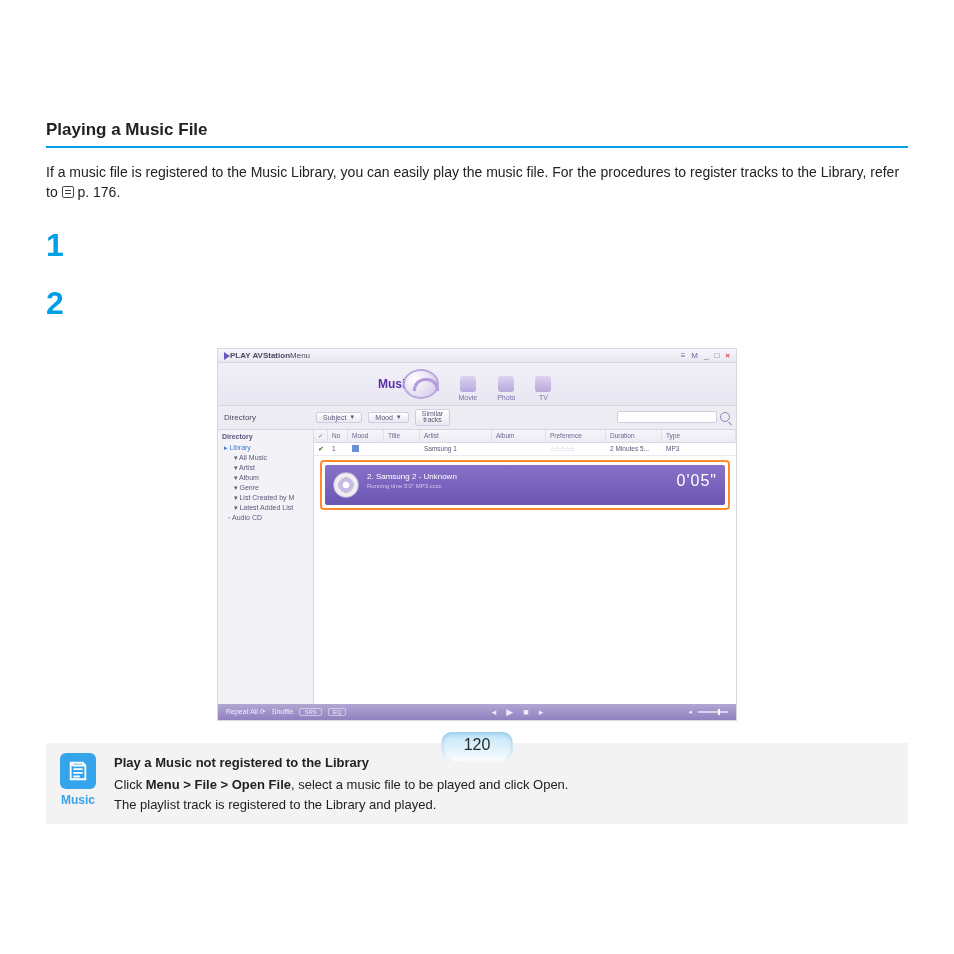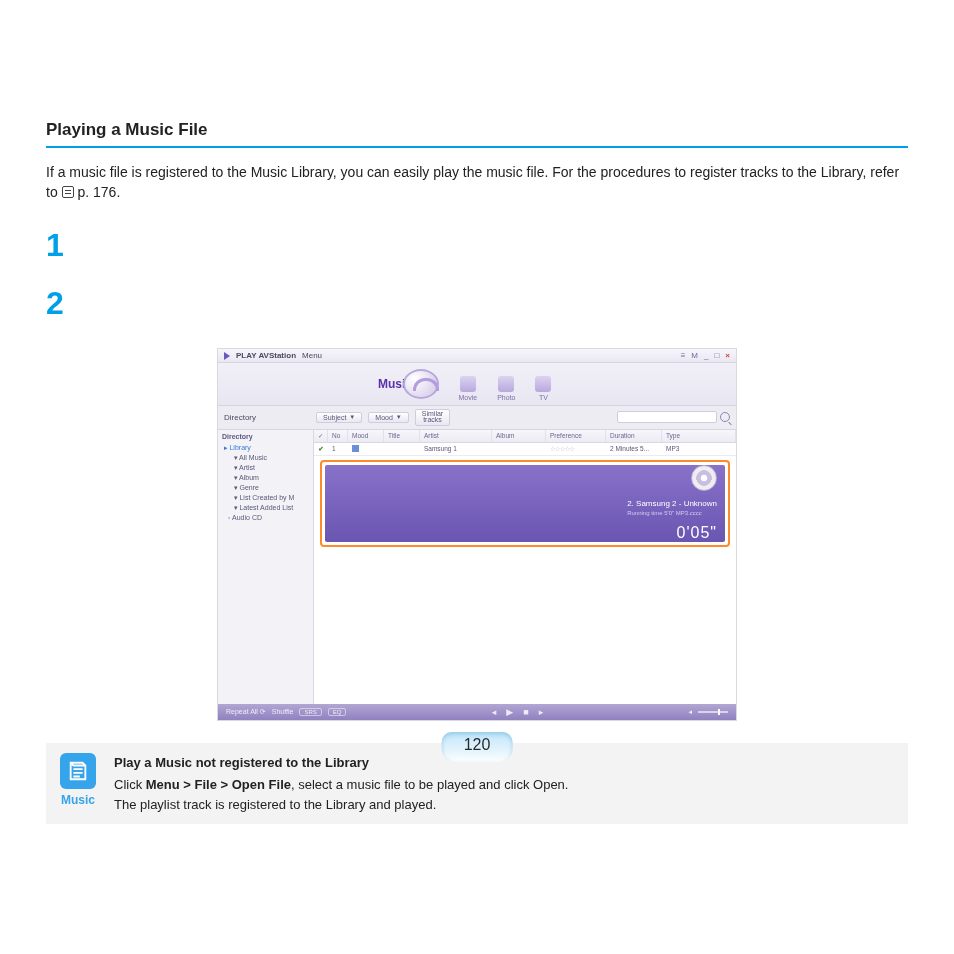--- a/index.html
+++ b/index.html
@@ -13,21 +13,21 @@
   .page-ref-icon::before { top: 3px; }
   .page-ref-icon::after { top: 6px; }
 
   .step { display: flex; align-items: flex-start; gap: 12px; margin-bottom: 30px; }
   .step-num { font-size: 32px; font-weight: bold; color: #00a0e9; font-family: Arial, sans-serif; line-height: 0.9; min-width: 18px; }
   .step-body { font-size: 14px; line-height: 1.55; padding-top: 0px; }
 
   
   .app-shot { width: 520px; margin: 0 auto 22px auto; border: 1px solid #d8d8de; background: linear-gradient(#f4f3f7,#ecebf0); font-size: 8px; color: #4a4960; }
   .app-titlebar { display: flex; align-items: center; justify-content: space-between; padding: 2px 6px; background: linear-gradient(#f7f6fb,#e9e7f1); border-bottom: 1px solid #d6d4df; }
-  .app-titlebar .left { display: flex; align-items: center; gap: 6px; }
+  .app-titlebar .left { display: flex; align-items: center; }
   .tri-icon { width: 0; height: 0; border-top: 4px solid transparent; border-bottom: 4px solid transparent; border-left: 6px solid #6a57c0; }
   .win-ctrls { display: flex; gap: 6px; align-items: center; color: #6a6aa0; font-size: 8px; }
   .win-x { color: #d43b3b; font-weight: bold; }
 
   .app-tabs { display: flex; align-items: flex-end; justify-content: center; gap: 20px; padding: 6px 8px 4px; background: linear-gradient(#f1eff7,#e8e6f1); border-bottom: 1px solid #d6d4df; position: relative; }
   .tab { display: flex; flex-direction: column; align-items: center; font-size: 7px; color: #7a6fa8; }
   .tab.active { color: #5b30a8; font-weight: bold; font-size: 12px; }
   .tab-active-icon { width: 36px; height: 30px; border-radius: 50%; background: radial-gradient(circle at 30% 30%, #fff, #cfc5e8); border: 2px solid #b7a9dc; position: relative; margin-bottom: 2px; }
   .tab-active-icon::after { content:''; position:absolute; left:8px; top:7px; width:20px; height:10px; border:3px solid #b49cde; border-bottom:none; border-radius:12px 12px 0 0; }
   .tab-ic { width: 16px; height: 16px; border-radius: 3px; background: linear-gradient(#dcd3ef,#b8a8de); margin-bottom: 2px; }
@@ -52,21 +52,21 @@
   .col-hdr > div { border-right: 1px solid #e1dfe9; padding: 2px 4px; }
   .c-chk{width:14px;text-align:center;} .c-no{width:20px;} .c-mood{width:36px;} .c-title{width:36px;} .c-artist{width:72px;} .c-album{width:54px;} .c-pref{width:60px;} .c-dur{width:56px;} .c-type{flex:1;}
 
   .row1 { display:flex; font-size:6.5px; color:#5a5878; border-bottom:1px solid #eceaf2; }
   .row1 > div { padding: 2px 4px; }
   .chk-mark { color:#4a8a3a; font-weight:bold; }
   .mood-sq { width:7px; height:7px; background:#6a8fd6; display:inline-block; }
   .stars { color:#c9c6d9; letter-spacing:-1px; }
 
   .highlight-frame { margin:4px 6px; border:2px solid #ff8a2a; border-radius:4px; padding:3px; }
-  .now-playing { display:flex; align-items:flex-end; background: linear-gradient(#8872c9,#6a55b2); color:#fff; border-radius:2px; padding:0 8px; gap:8px;flex-direction:column; }
+  .now-playing { display:flex; align-items:flex-start; background: linear-gradient(#8872c9,#6a55b2); color:#fff; border-radius:2px; padding:7px 8px; gap:8px; }
   .disc-ic { width:26px; height:26px; border-radius:50%; background: radial-gradient(circle,#fff 0 20%, #c8bde3 21% 45%, #eee 46% 100%); border:1px solid #b7a9dc; }
   .np-txt { flex:1; font-size:8px; }
   .np-sub { font-size:6px; color:#d5cbee; margin-top:2px;}
   .np-time { font-size:16px; font-weight:300; letter-spacing:1px; }
 
   .app-footer { display:flex; align-items:center; justify-content:space-between; padding:3px 8px; background:linear-gradient(#b2a6d3,#9181c0); color:#efeaf9; font-size:7px; }
   .pf-left { display:flex; gap:6px; align-items:center; }
   .pf-pill { padding:0 4px; border:1px solid rgba(255,255,255,.5); border-radius:2px; font-size:6px;}
   .pf-center { display:flex; gap:10px; font-size:9px; }
   .pf-right { display:flex; gap:6px; align-items:center; }

